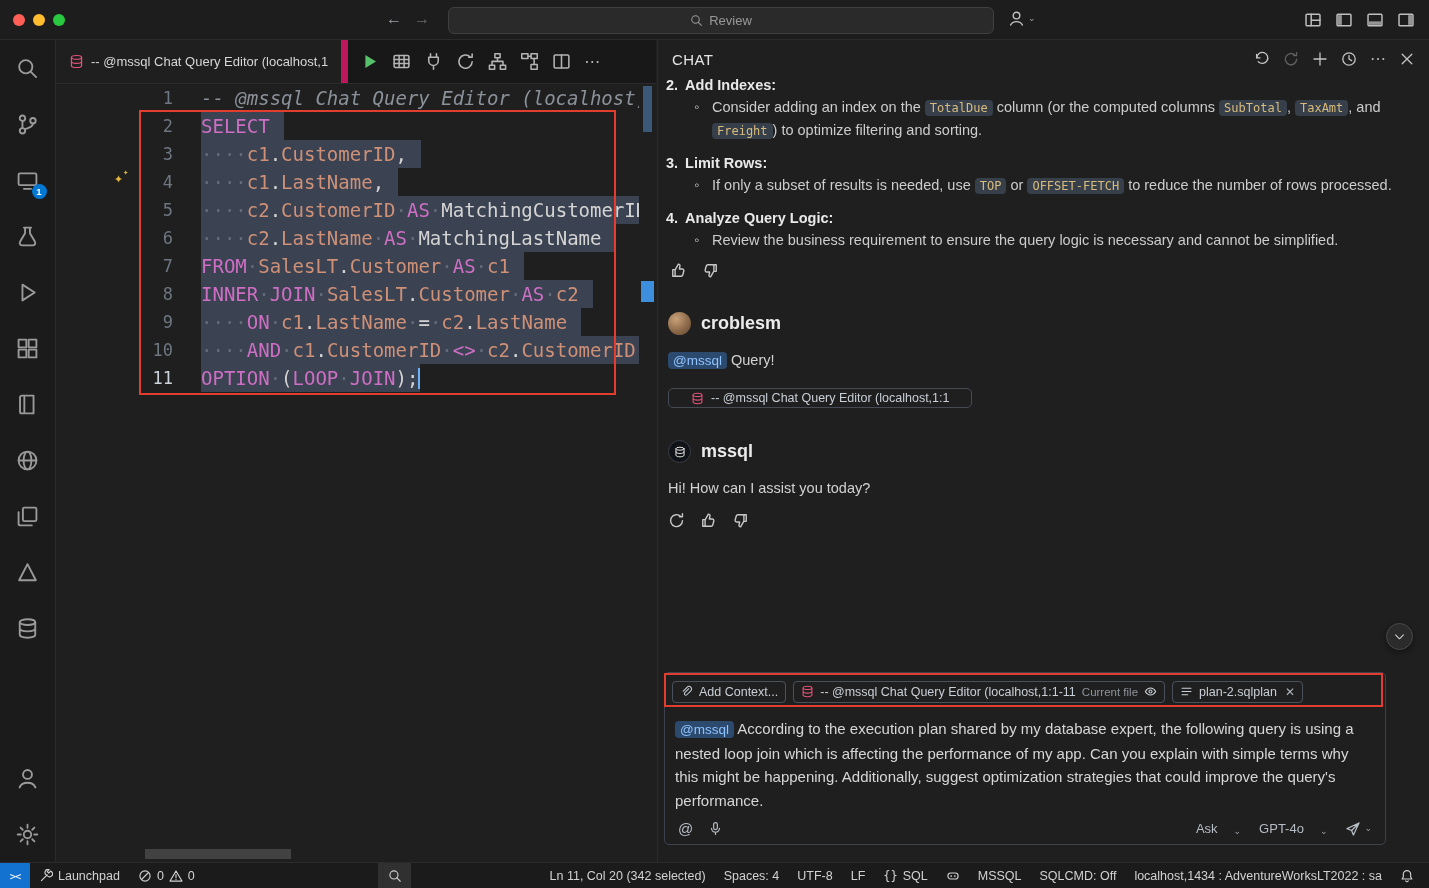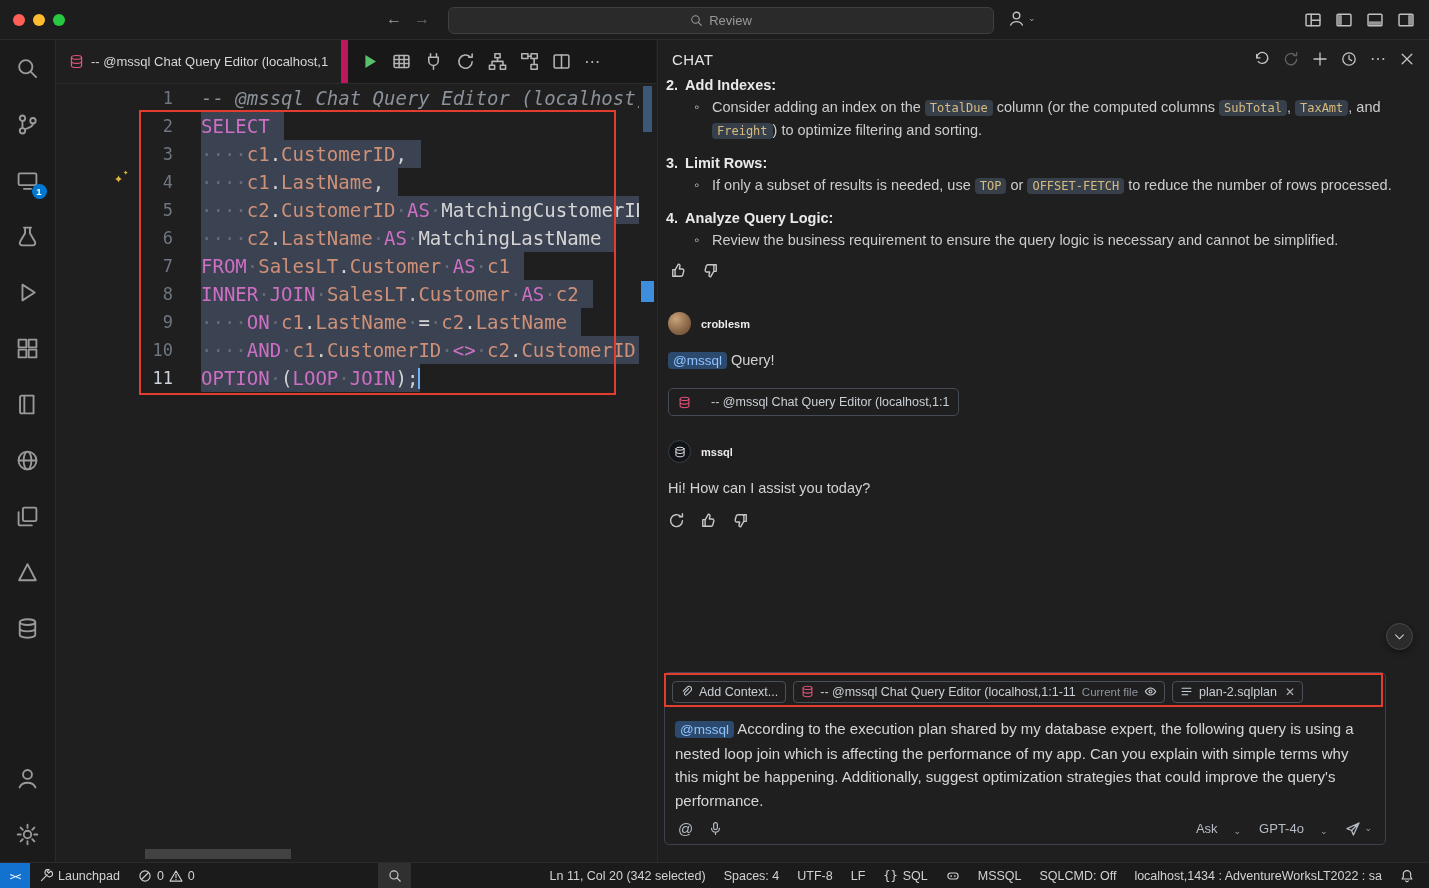--- a/index.html
+++ b/index.html
@@ -74,28 +74,28 @@
 .tip-head{font-weight:bold;color:#e9e9e9}
 .tip-head .marker{margin-right:7px}
 .bullet{position:relative;padding-left:46px}
 .bullet::before{content:"◦";position:absolute;left:28px;top:0;color:#c8c8c8}
 .cchip{font-family:"DejaVu Sans Mono",monospace;font-size:12px;background:#37404a;color:#d7ba7d;padding:1px 5px;border-radius:4px;white-space:nowrap}
 .feedback{position:absolute;top:184px;left:4px;display:flex;gap:15px;color:#c9c9c9}
 .feedback svg.ic,.msg-actions svg.ic{width:17px;height:17px}
 .msg{position:absolute;left:2px;right:2px}
 .msg-user{top:234px}
 .msg-bot{top:362px}
-.msg-head{display:flex;align-items:center;gap:10px;font-weight:bold;color:#ebebeb;font-size:11px}
+.msg-head{display:flex;align-items:flex-start;gap:10px;font-weight:bold;color:#ebebeb;font-size:18px}
 .avatar{width:23px;height:23px;border-radius:50%;flex:0 0 23px}
 .avatar-user{background:radial-gradient(circle at 35% 30%,#caa27a 0%,#8d6a4a 55%,#5f4631 100%)}
 .avatar-bot{background:#101418;border:1px solid #3a3f45;display:flex;align-items:center;justify-content:center;color:#e8e8e8}
 .avatar-bot svg.ic{width:12px;height:12px}
 .msg-text{margin-top:14px;color:#d2d2d2}
 .mention{background:#2c4a6e;color:#8fc3ff;border-radius:4px;padding:1px 5px;font-size:13.5px}
-.attach-pill{margin-top:16px;display:inline-flex;align-items:center;gap:20px;height:28px;border:1px solid #454b54;border-radius:5px;padding:0 9px;font-size:12.5px;color:#c9cfd6;white-space:nowrap}
+.attach-pill{margin-top:16px;display:inline-flex;align-items:center;gap:7px;height:20px;border:1px solid #454b54;border-radius:5px;padding:0 22px;font-size:12.5px;color:#c9cfd6;white-space:nowrap}
 .attach-pill svg.ic{width:13px;height:13px}
 .msg-actions{margin-top:13px;display:flex;gap:15px;color:#c9c9c9}
 .fab{position:absolute;right:16px;top:583px;width:27px;height:27px;border-radius:50%;background:#2b2b2b;border:1px solid #4a4a4a;box-shadow:0 2px 6px rgba(0,0,0,.45);display:flex;align-items:center;justify-content:center;color:#cfcfcf}
 .fab svg.ic{width:13px;height:13px}
 
 
 .chat-input{position:absolute;left:6px;top:632px;width:722px;height:173px;border:1px solid #3c4250;border-radius:5px;background:#1f1f1f}
 .ctx-row{position:relative;display:flex;gap:7px;align-items:center;padding:0 7px;height:37px}
 .rect-ctx{position:absolute;left:-1px;top:0;width:719px;height:34px;border:2px solid #e23d2e;pointer-events:none;z-index:4}
 .chip{display:inline-flex;align-items:center;gap:6px;height:22px;border:1px solid #4a515b;border-radius:4px;padding:0 7px;font-size:12.5px;color:#c9cfd6;white-space:nowrap}

